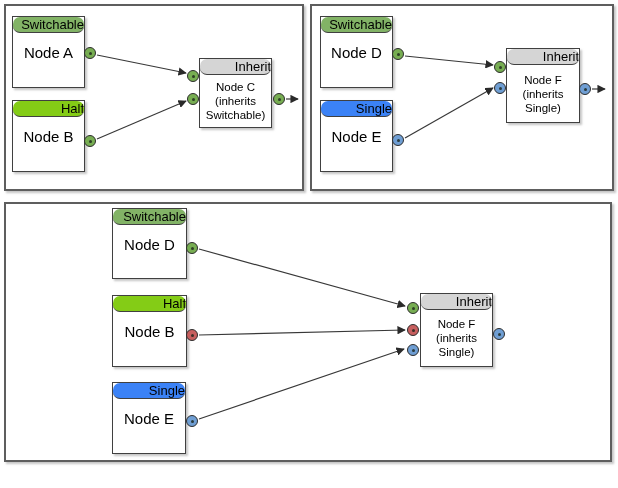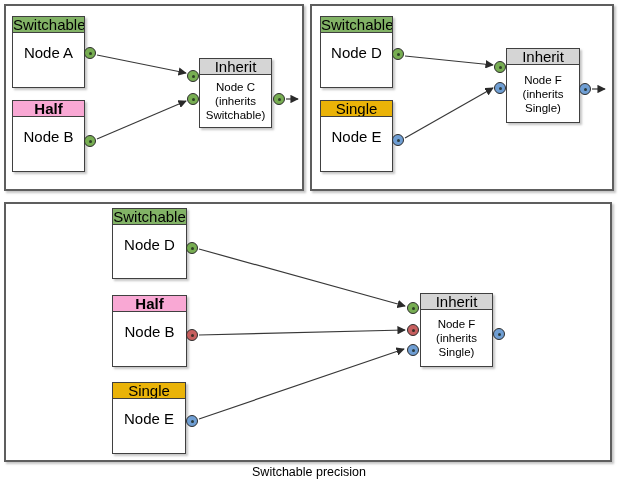--- a/index.html
+++ b/index.html
@@ -10,26 +10,26 @@
   }
   .panel {
     position:absolute; background:#ffffff; border:2px solid #5e5e5e;
     box-sizing:border-box; box-shadow:2px 2px 2px rgba(150,150,150,0.55);
   }
   .node {
     position:absolute; background:#ffffff; border:1.4px solid #404040;
     box-sizing:border-box; box-shadow:2px 2px 2px rgba(150,150,150,0.55);
   }
   .hdr {
-    height:15px; border-bottom:1.4px solid #404040; text-align:center;
-    font-size:15px; line-height:15px; white-space:nowrap; overflow:hidden;
+    height:15px; border-bottom:1.4px solid #404040; text-align:right;
+    font-size:13px; line-height:15px; white-space:nowrap; overflow:hidden;border-radius:7px;
   }
   .hdr.green { background:#82b366; }
-  .hdr.red   { background:#f9a8d4;font-weight:bold; }
-  .hdr.blue  { background:#eab308; }
+  .hdr.red   { background:#84cc16; }
+  .hdr.blue  { background:#3b82f6; }
   .hdr.gray  { background:#d5d5d5; }
   .lbl {
     position:absolute; left:0; right:0; text-align:center; font-size:15px;
   }
   .lbl.single { top:50%; transform:translateY(-50%); }
   .lbl.multi {
     top:16px; bottom:0; display:flex; flex-direction:column;
     justify-content:center; font-size:11.5px; line-height:14px;
   }
   .port {
@@ -181,15 +181,14 @@
   <div class="port red" style="left:407px; top:324px;">
       <span class="dot"></span>
     </div>
   <div class="port blue" style="left:407px; top:344px;">
       <span class="dot"></span>
     </div>
   <div class="port blue" style="left:493px; top:328px;">
       <span class="dot"></span>
     </div>
 
-  <div class="caption">Switchable precision</div>
 
 </div>
 
 </body></html>

